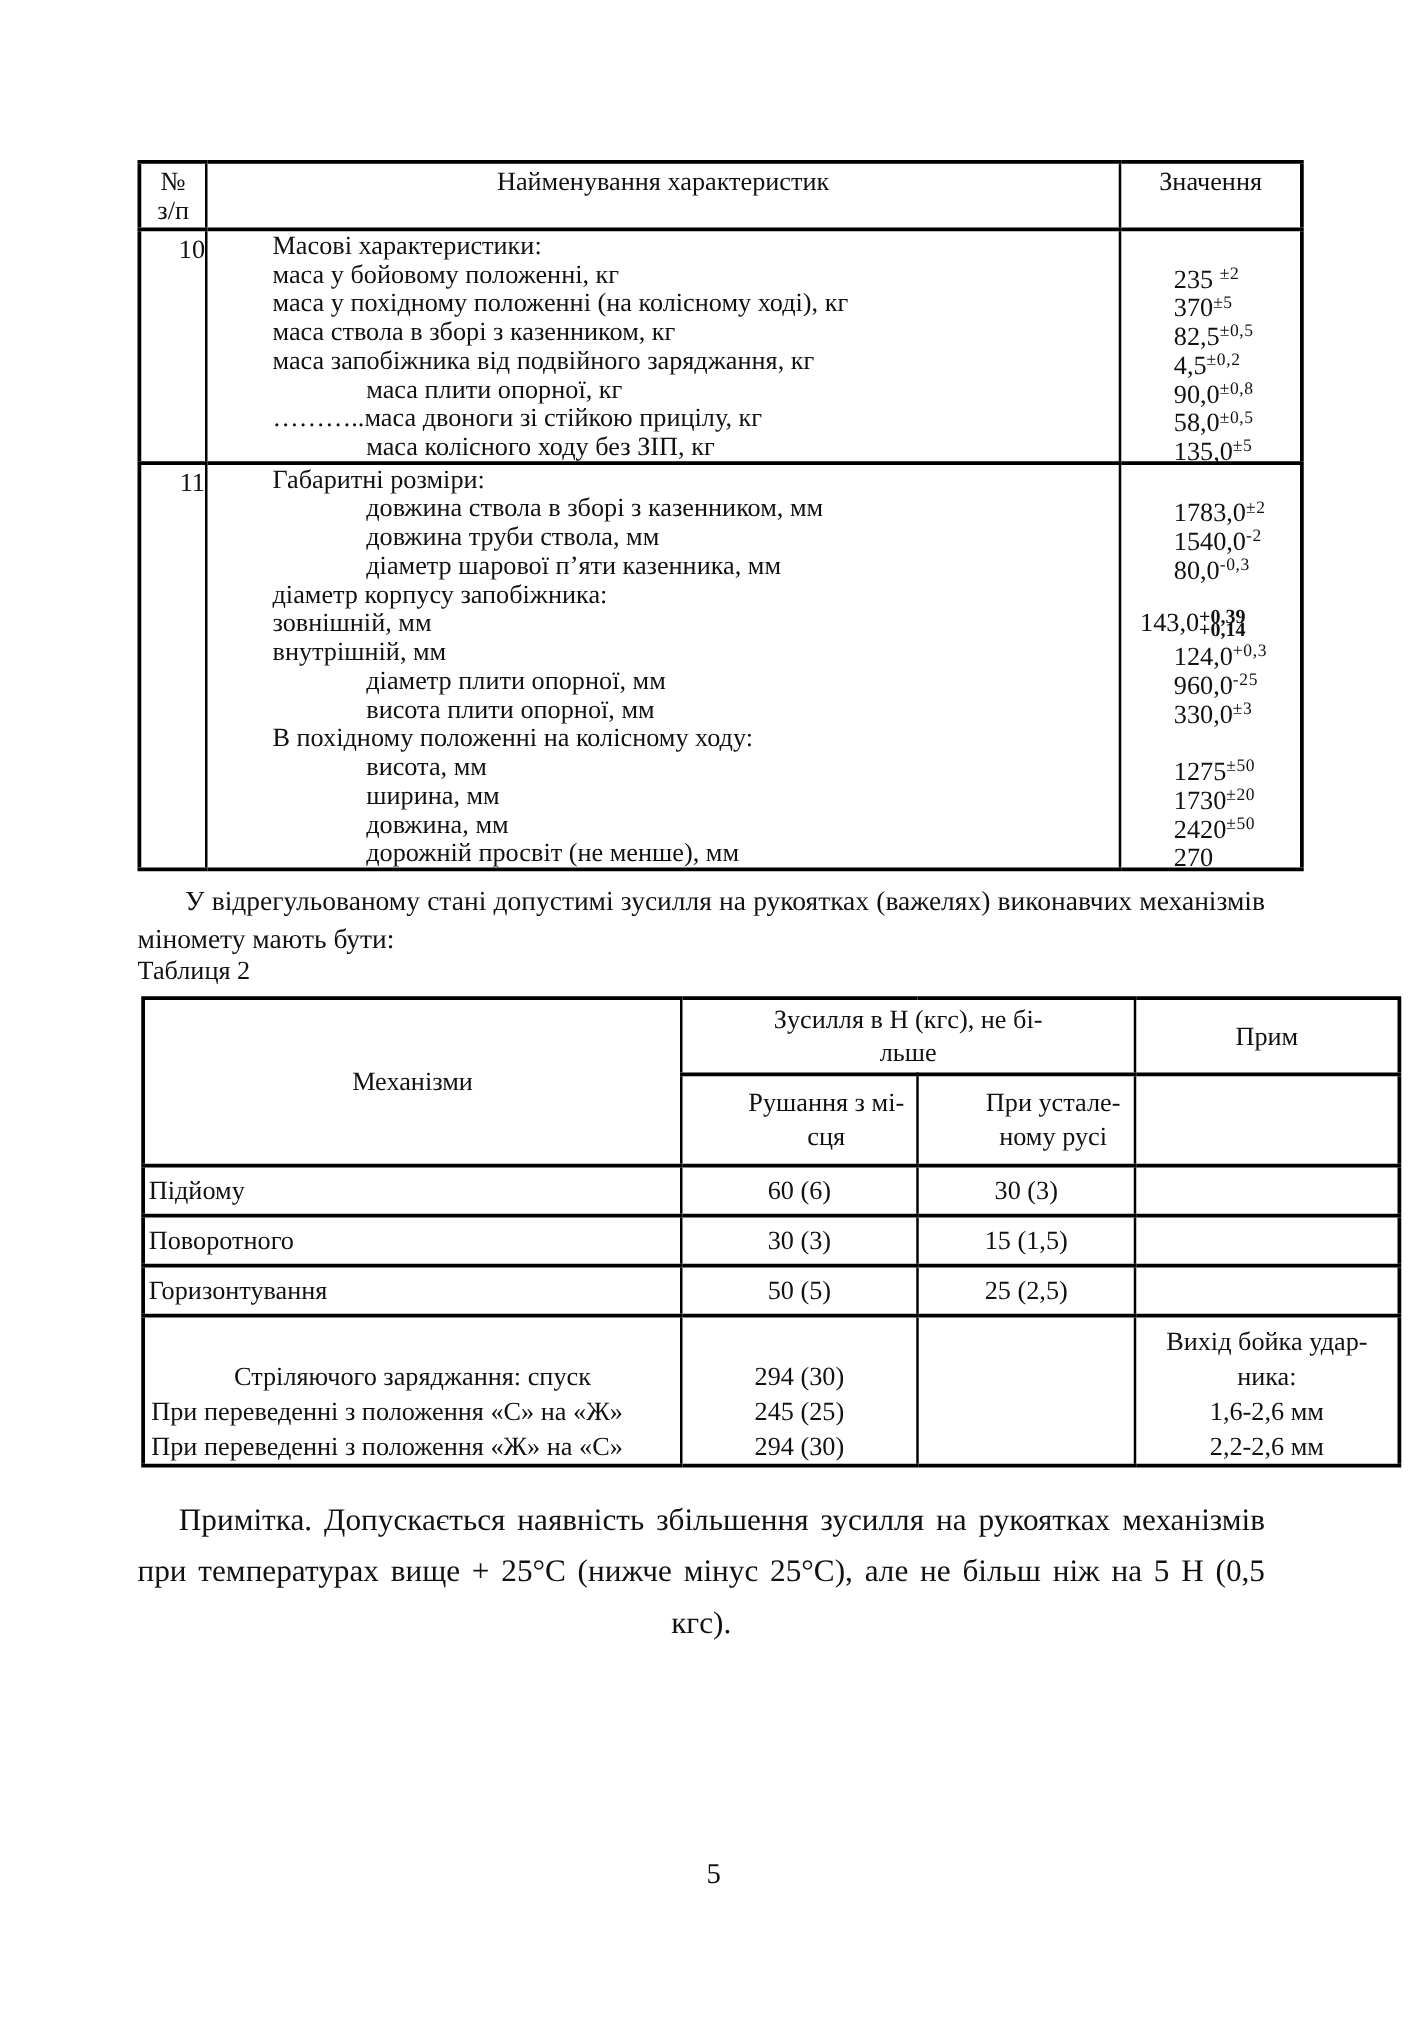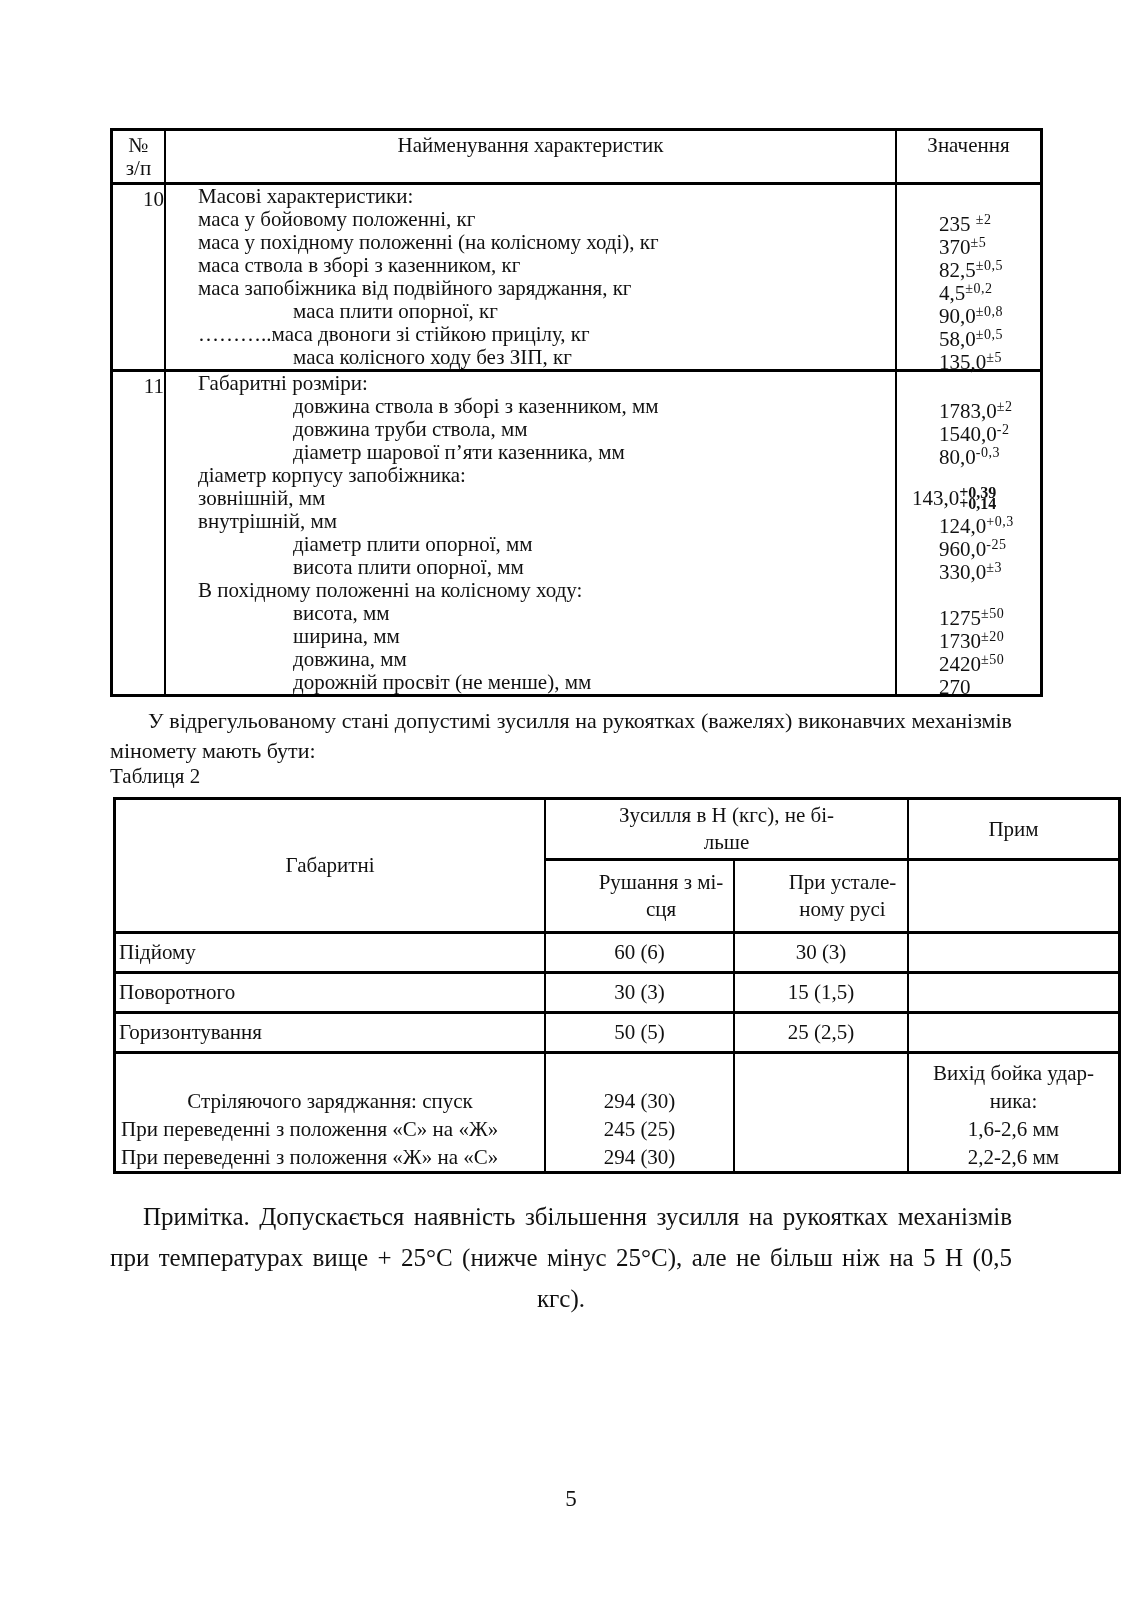--- a/index.html
+++ b/index.html
@@ -11,21 +11,21 @@
   
   .t1{position:absolute;left:110px;top:128px;border-collapse:collapse;background:#fff;}
   .t1, .t1 td{border:2px solid #000;}
   .t1{border-width:3px;}
   .t1 td{vertical-align:top;padding:0;border-top-width:3px;border-bottom-width:3px;}
   .t1 .numc{width:51px;text-align:right;font-size:21px;line-height:24px;padding-top:2px;}
   .t1 .namec{width:729px;}
   .t1 .valc{width:143px;}
   .t1 .hd{text-align:center;font-size:21px;line-height:23px;height:48px;padding-top:3px;white-space:pre-line;}
   .ln{height:23px;line-height:23px;font-size:21px;white-space:nowrap;}
-  .i1{padding-left:32px;}
+  .i1{padding-left:52px;}
   .i2{padding-left:127px;}
   .vl{height:23px;line-height:23px;font-size:21px;padding-left:42px;white-space:nowrap;}
   .vl.tight{padding-left:15px;}
   .sup{font-size:14px;vertical-align:7px;letter-spacing:0.5px;}
   .stack{display:inline-block;vertical-align:-4px;font-size:16px;font-weight:bold;line-height:11px;}
   .stack span{display:block;}
   
   .para{position:absolute;left:110px;top:706px;width:902px;font-size:22px;line-height:30px;
         text-align:justify;text-indent:38px;}
   .tbl2cap{position:absolute;left:110px;top:764px;width:921px;font-size:21px;}
@@ -125,21 +125,21 @@
     </tr>
   </tbody>
     </table>
 
   <div class="para">У відрегульованому стані допустимі зусилля на рукоятках (важелях) виконавчих механізмів міномету  мають бути:</div>
   <div class="tbl2cap">Таблиця 2</div>
 
   <table class="t2">
     <tbody>
         <tr>
-      <td class="mechh" rowspan="2">Габаритні</td>
+      <td class="mechh" rowspan="2">Механізми</td>
       <td class="forceh" colspan="2">Зусилля в Н (кгс), не бі-
 льше</td>
       <td class="primh">Прим</td>
     </tr>
     <tr>
       <td class="subh" style="width:144px;">Рушання з мі-
 сця</td>
       <td class="subh" style="width:129px;">При устале-
 ному русі</td>
       <td></td>

